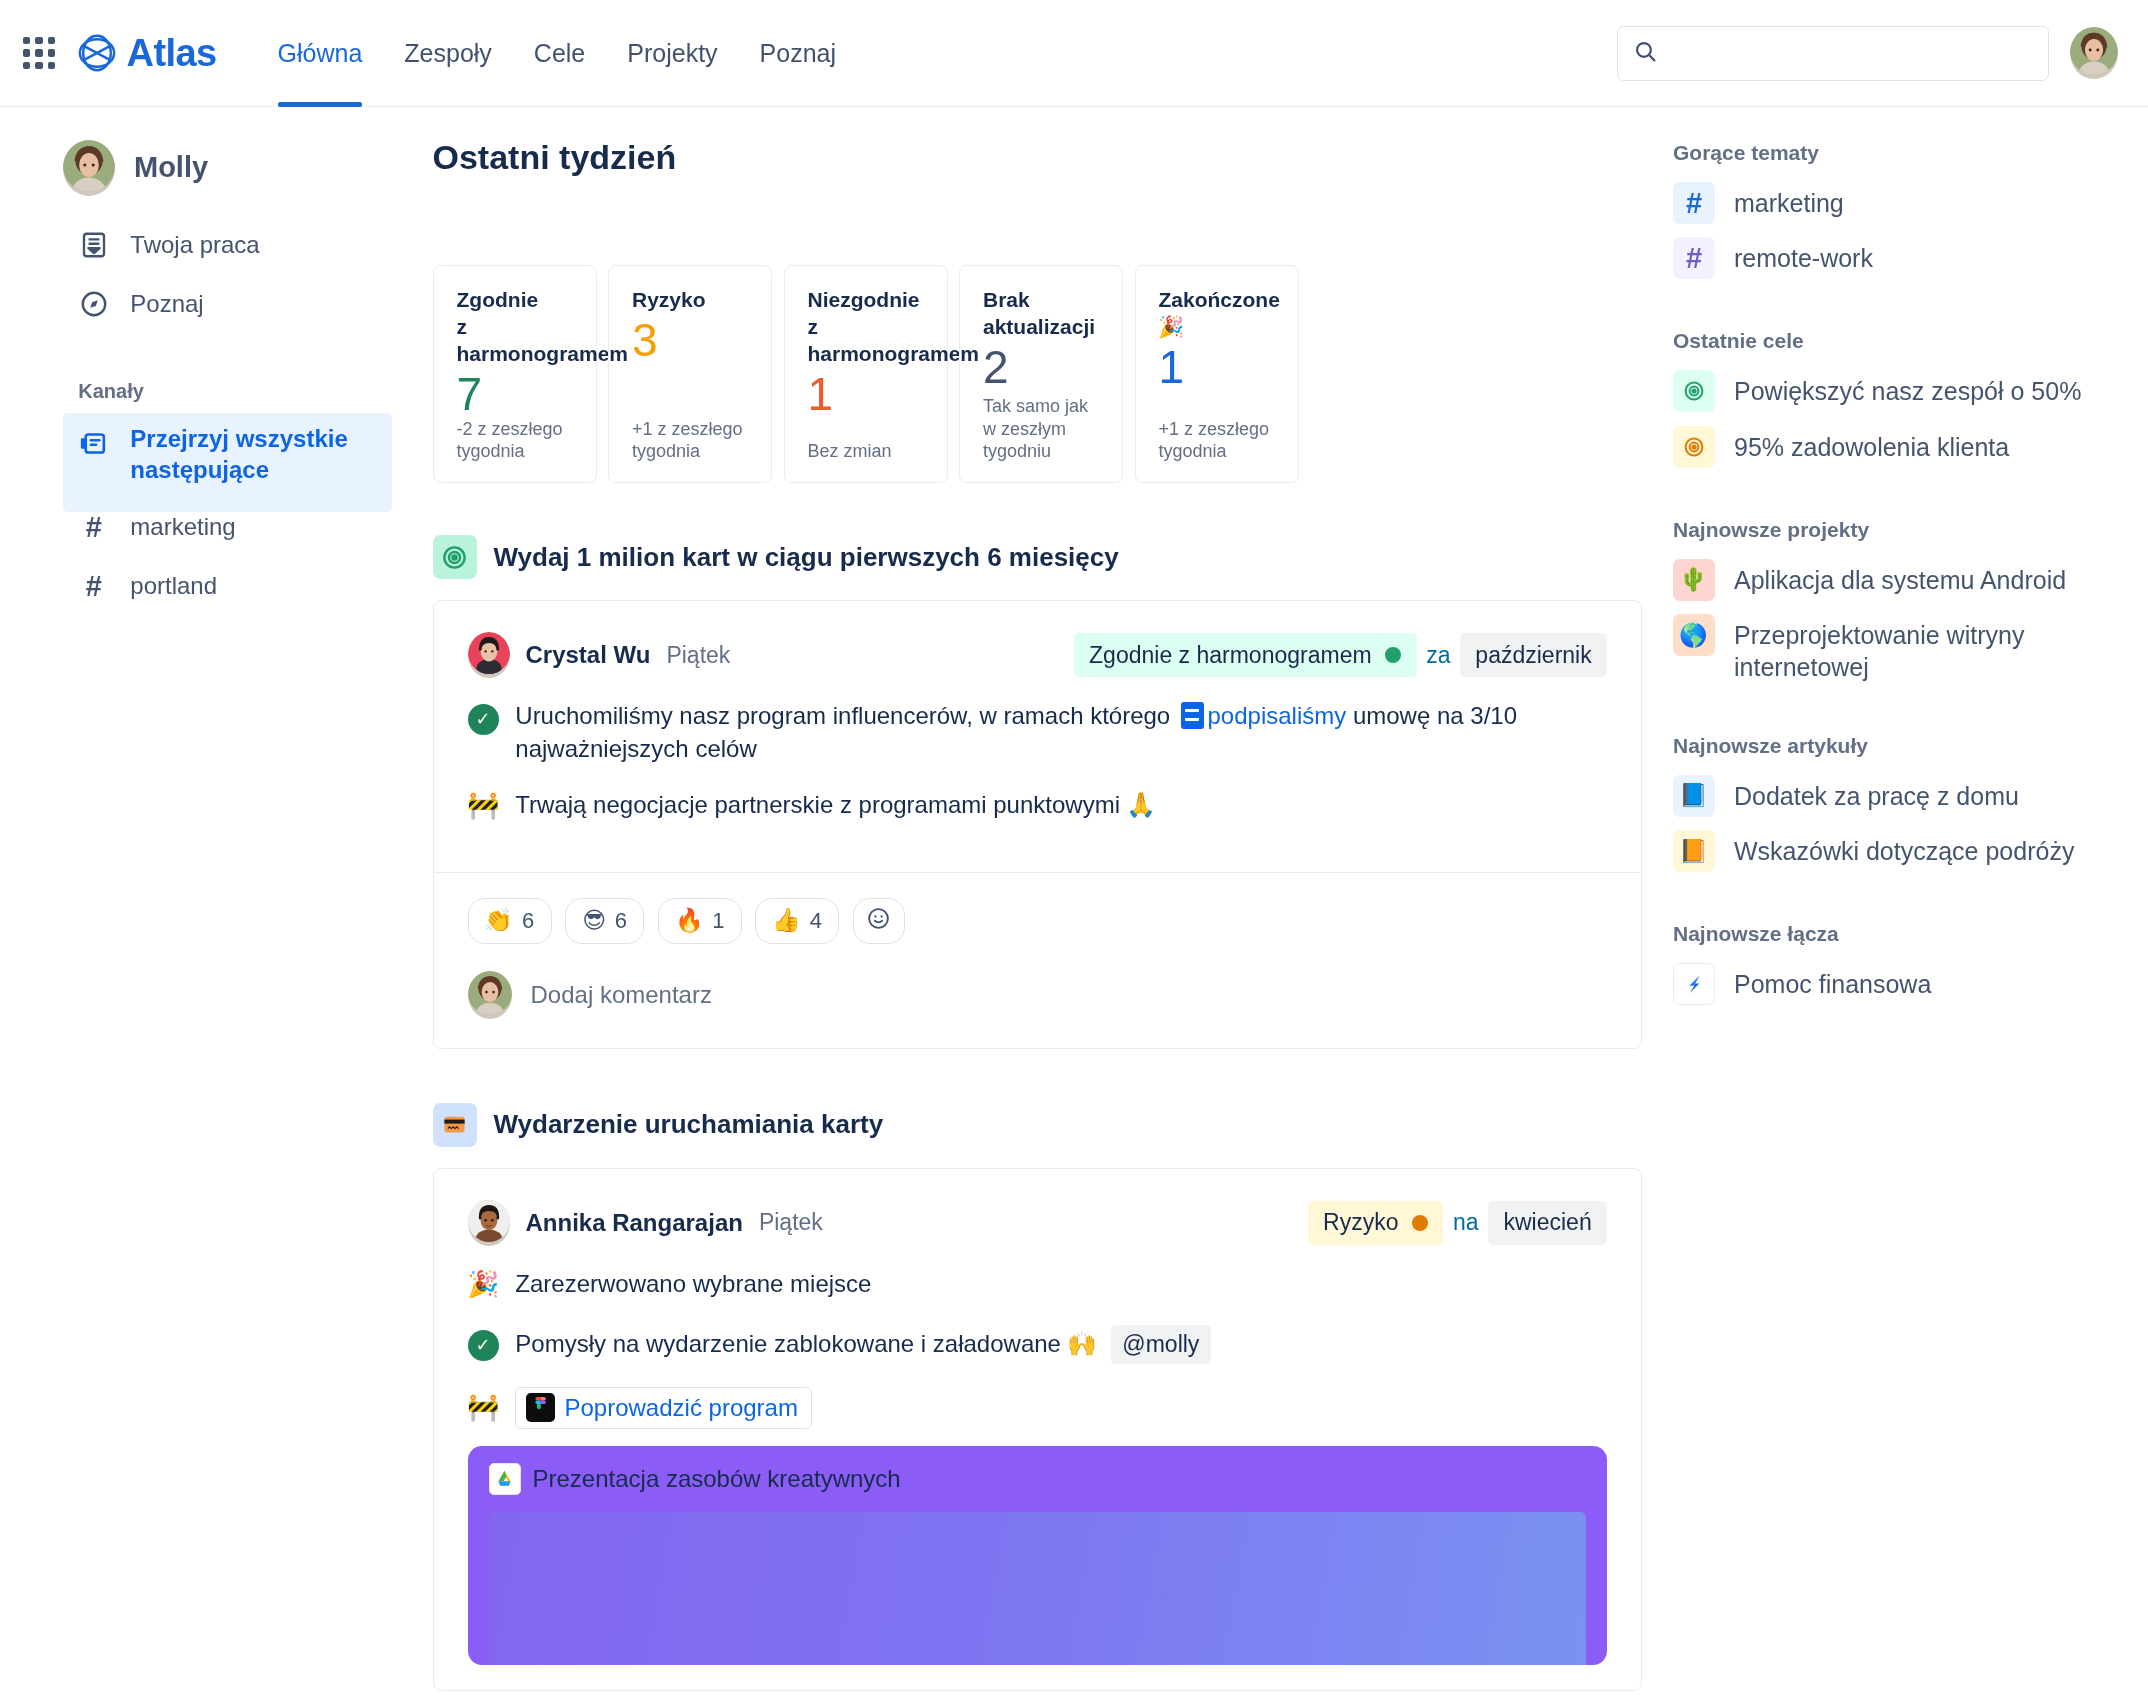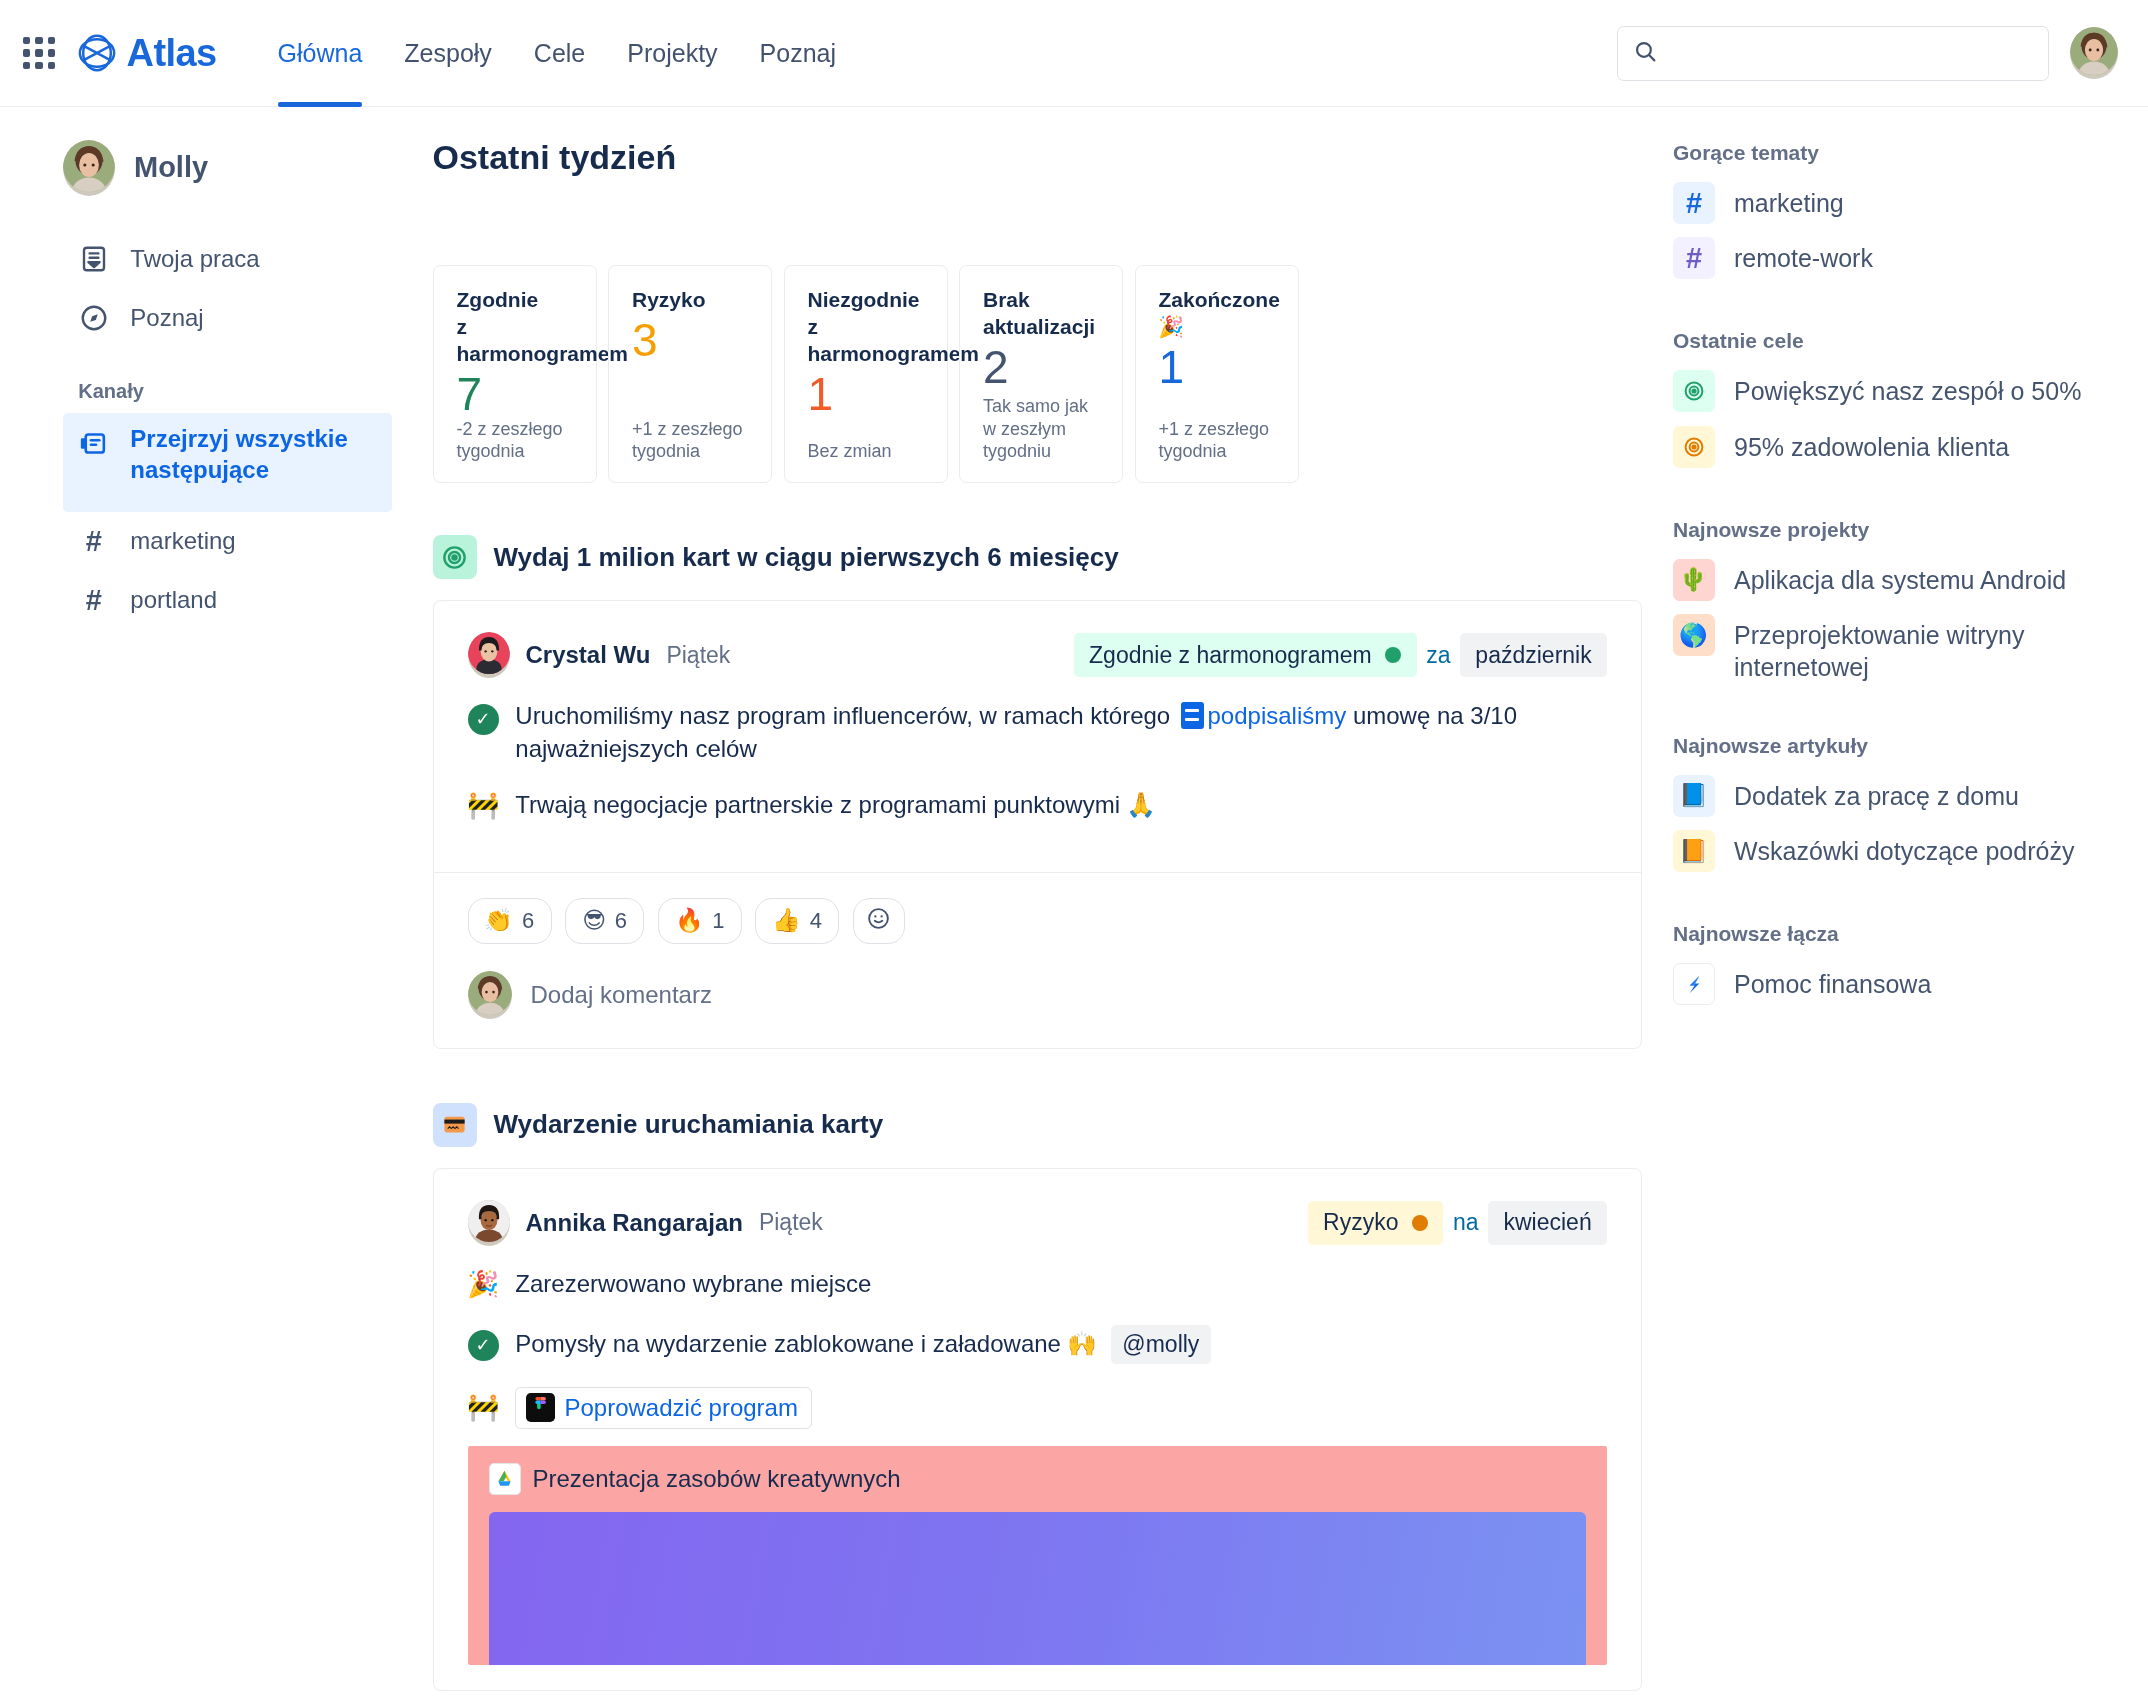--- a/index.html
+++ b/index.html
@@ -80,21 +80,21 @@
 
   
   .page { display: flex; height: calc(1701px - 107px); }
 
   
   .leftbar { width: 421px; flex: none; padding: 32.5px 29px 0 63px; }
   .profile { display: flex; align-items: center; gap: 19px; margin-bottom: 34px; }
   .profile-name { font-size: 29px; font-weight: 600; color: #44546F; }
 
   .navitem {
-    display: flex; align-items: center; gap: 21px;
+    display: flex; align-items: flex-start; gap: 21px;
     height: 59px;
     padding: 0 15.3px;
     border-radius: 4.8px;
     cursor: pointer;
     color: #44546F;
     font-size: 24px;
   }
   .navitem .ico { width: 31px; height: 31px; flex: none; display:flex; align-items:center; justify-content:center; }
   .navitem.active { background: #E9F2FF; color: #0C66E4; font-weight: 600; }
   .navitem.wrap { height: auto; padding-top: 11.5px; padding-bottom: 26px; align-items: flex-start; }
@@ -198,21 +198,21 @@
     border: 1.9px solid #DFE1E6; border-radius: 17px;
     height: 46px; padding: 0 16.3px;
     display: flex; align-items: center; gap: 8.6px;
     font-size: 22px; color: #44546F; cursor: pointer; background:#fff;
   }
   .reaction .em { font-size: 23px; line-height: 1; }
   .comment-row { display: flex; align-items: center; gap: 19px; }
   .comment-ph { font-size: 24px; color: #626F86; cursor: text; }
 
   .embed {
-    background: #fca5a5; border-radius: 2px; margin: 3.8px 0 0 0;
+    background: #8b5cf6; border-radius: 14px; margin: 3.8px 0 0 0;
     padding: 17px 21px 0 21px; overflow: hidden;
   }
   .embed-head { display: flex; align-items: center; gap: 11.5px; margin-bottom: 17px; }
   .embed-title { font-size: 24px; color: #172B4D; }
   .gdrive {
     width: 32.5px; height: 32.5px; border-radius: 4.8px; background:#fff;
     border: 1px solid #E3E5E8;
     display:flex; align-items:center; justify-content:center; flex:none;
   }
   .embed-thumb {

